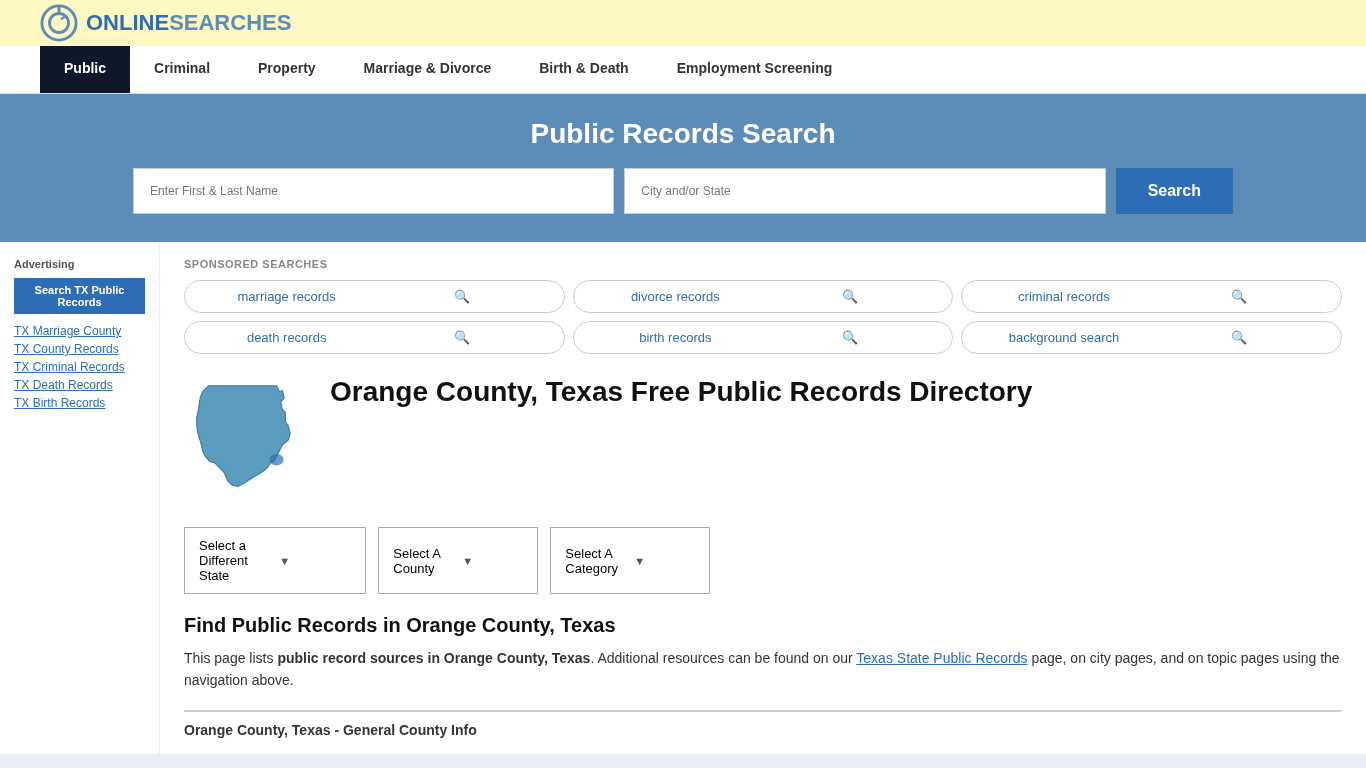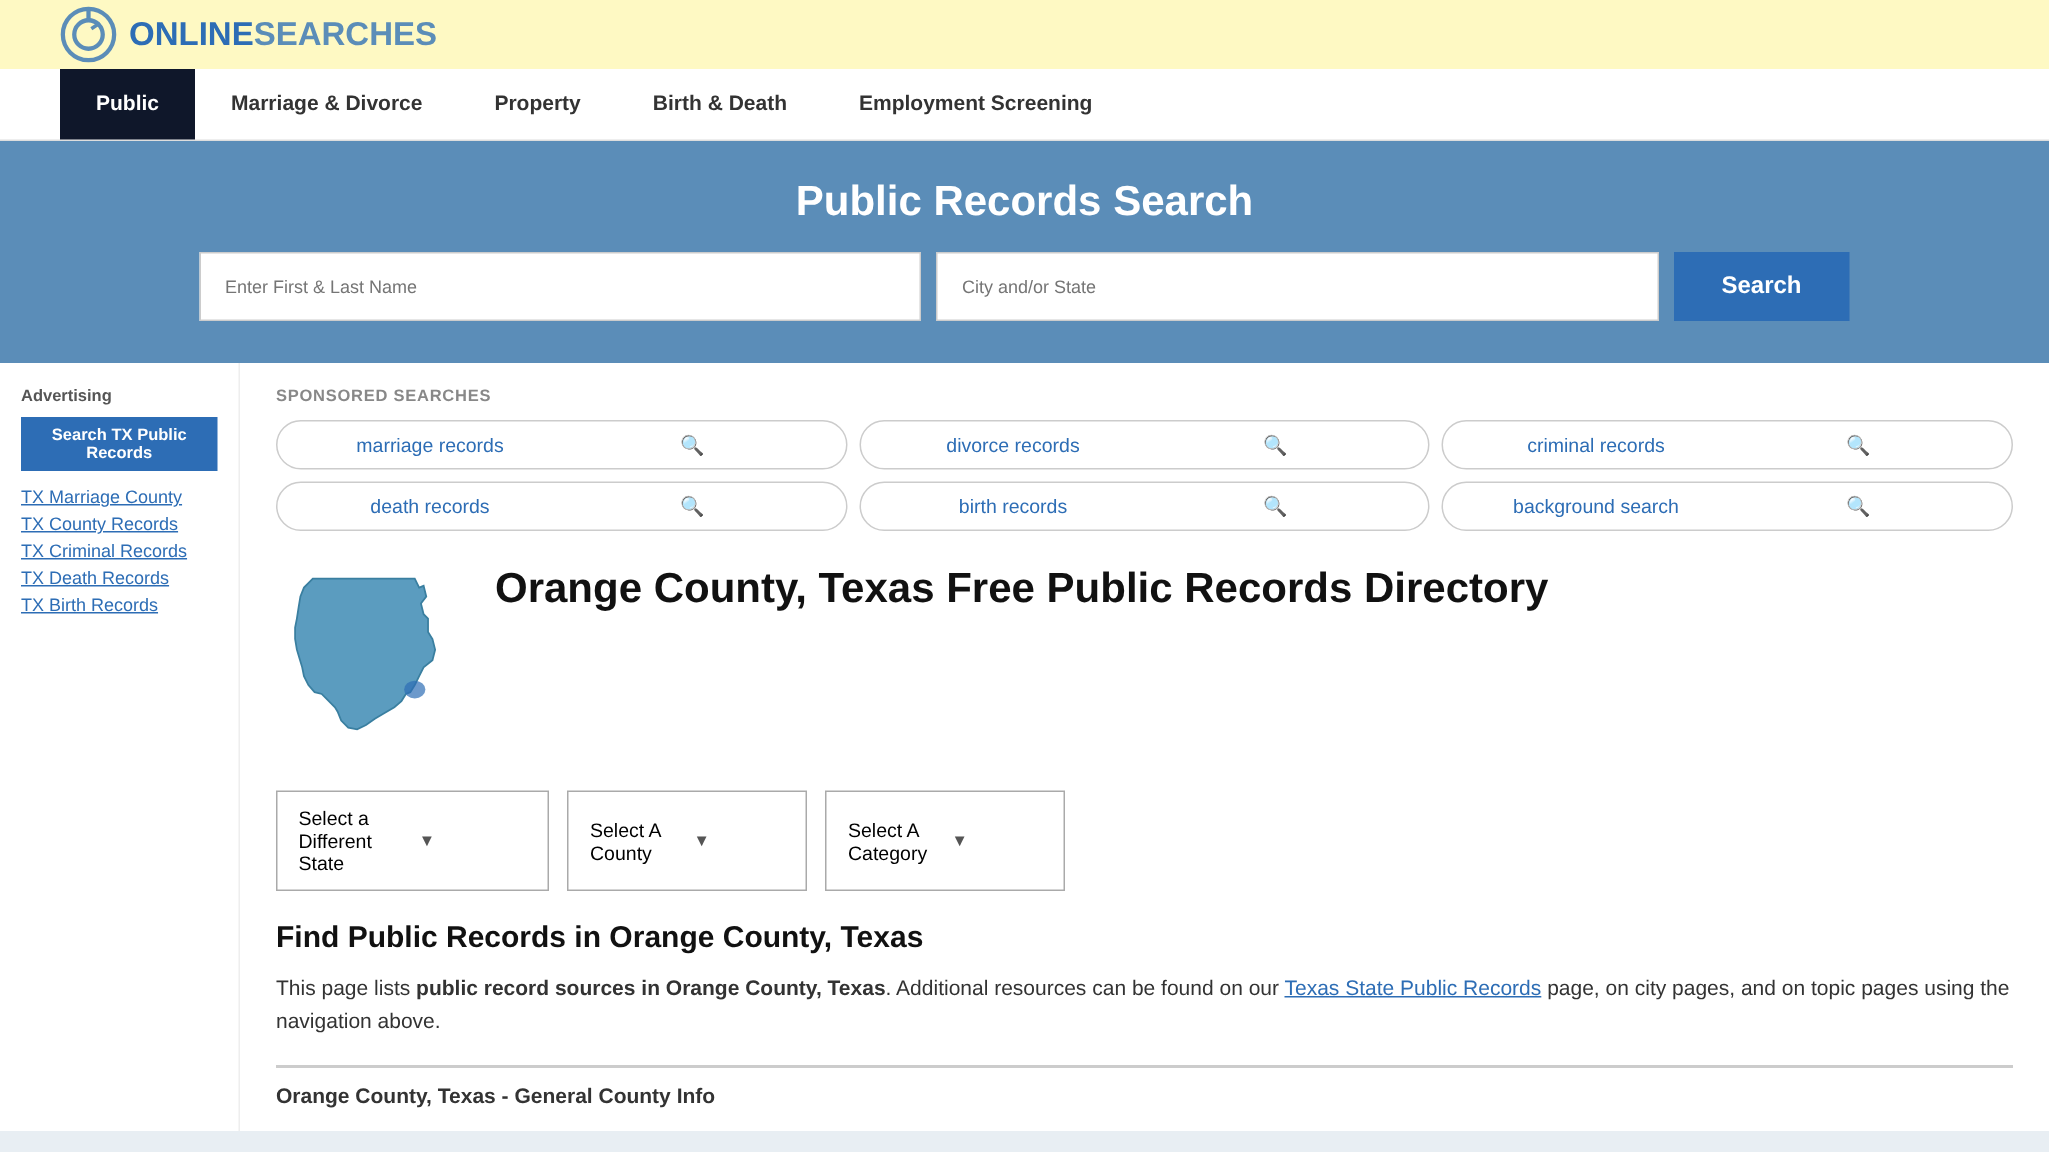--- a/index.html
+++ b/index.html
@@ -82,22 +82,23 @@
     </svg>
     <div class="logo-text">
       <span>ONLINE</span><span style="color:#5b8db8;">SEARCHES</span>
     </div>
   </div>
 </div>
 
 <nav class="nav">
   <div class="nav-inner" id="nav-inner">
       <a class="nav-item active" href="#">Public</a>
+      <a class="nav-item" href="#">Criminal</a>
+      <a class="nav-item" href="#">Property</a>
       <a class="nav-item" href="#">Marriage &amp; Divorce</a>
-      <a class="nav-item" href="#">Property</a>
       <a class="nav-item" href="#">Birth &amp; Death</a>
       <a class="nav-item" href="#">Employment Screening</a>
     </div>
 </nav>
 
 <div class="search-band">
   <h1>Public Records Search</h1>
   <div class="search-row">
     <input class="search-input" type="text" placeholder="Enter First &amp; Last Name" style="">
     <input class="search-input city" type="text" placeholder="City and/or State" style="">

